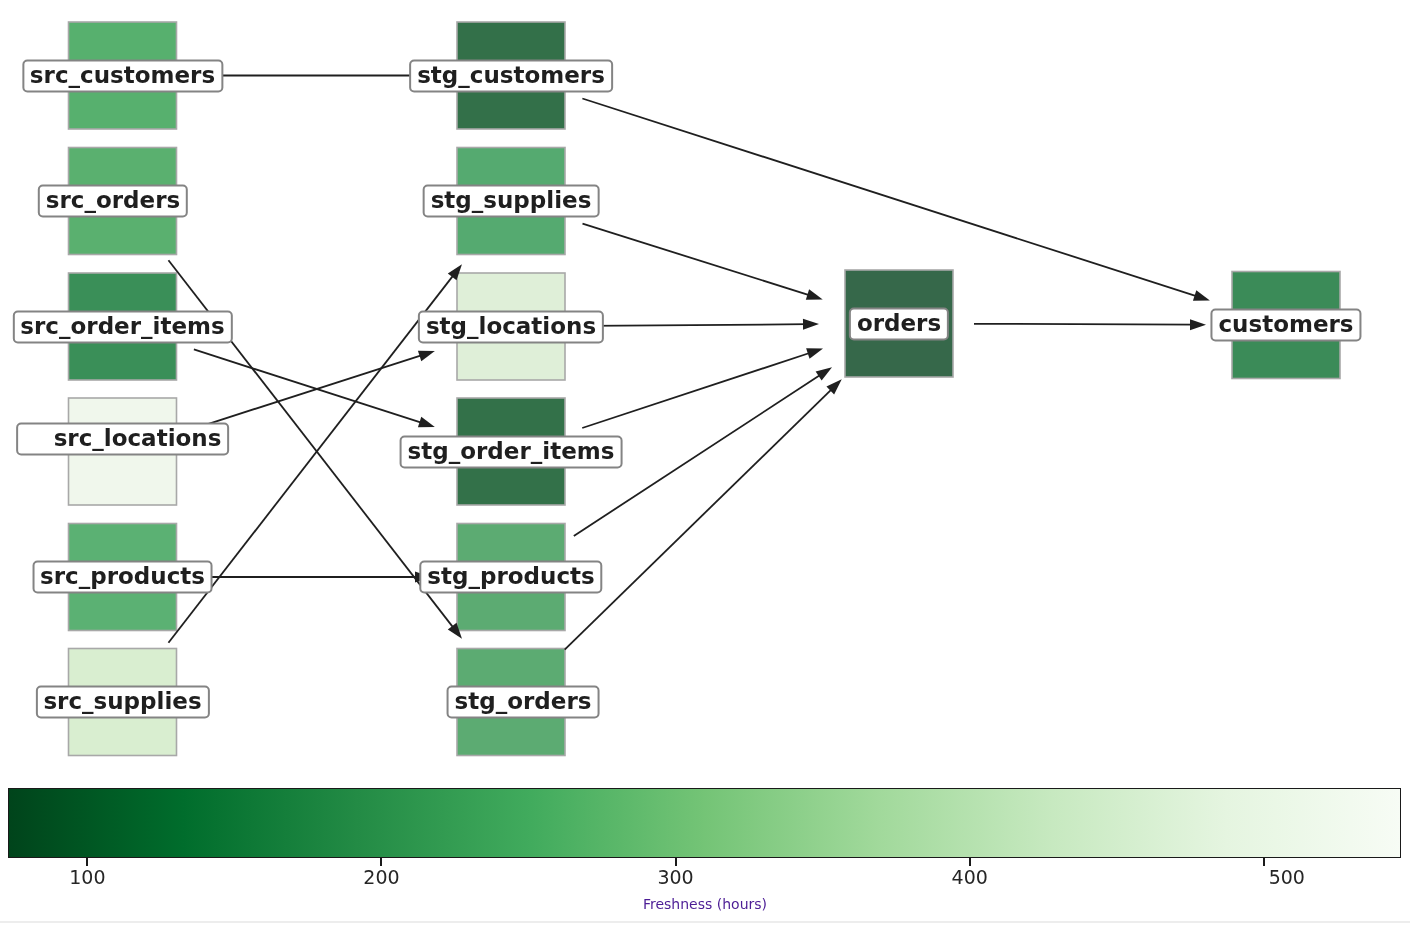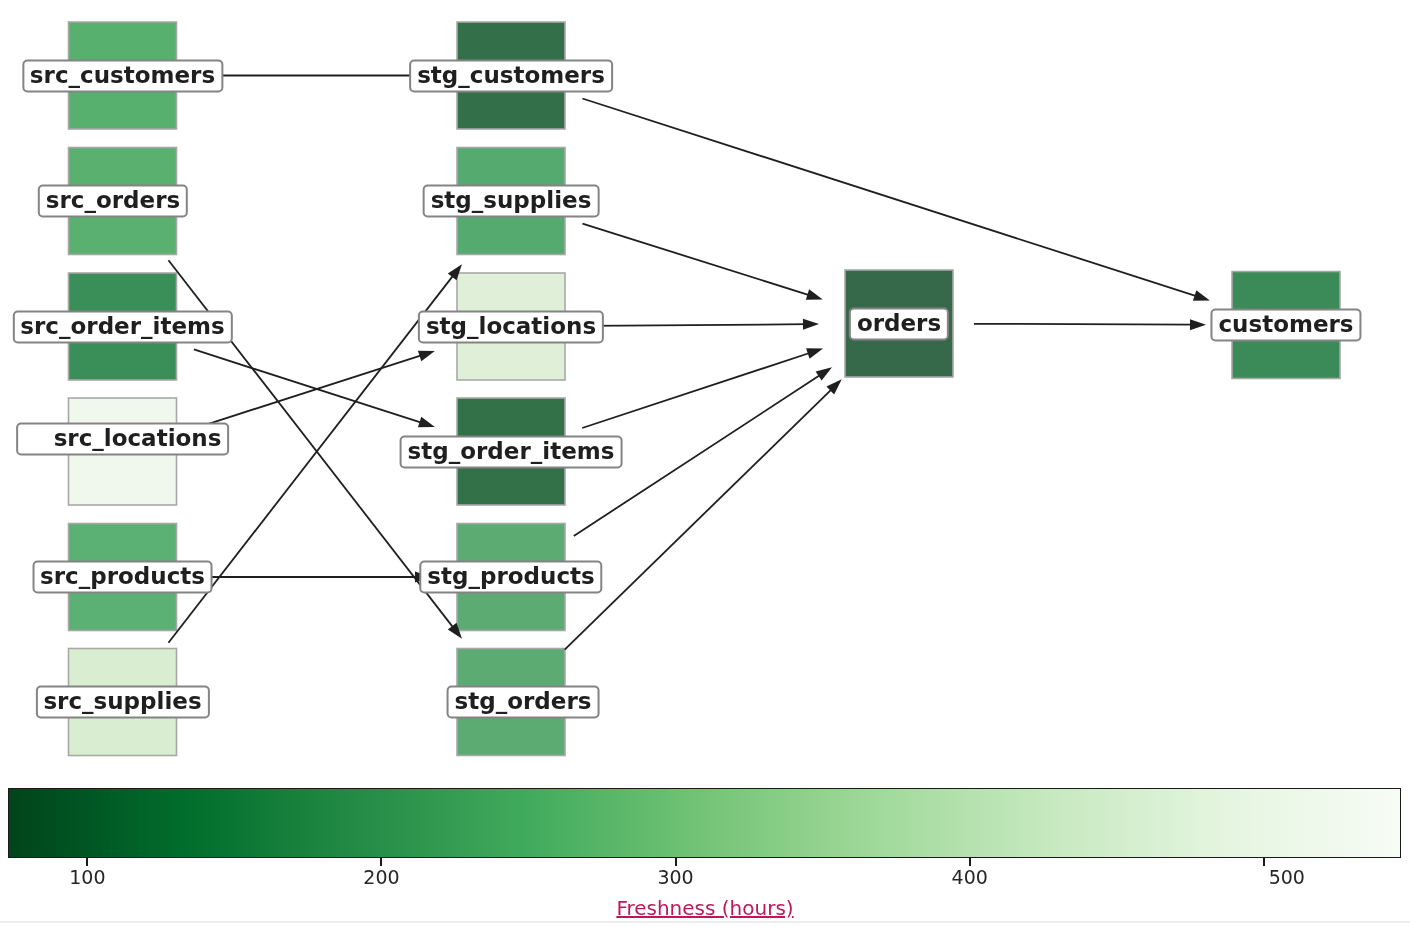--- a/index.html
+++ b/index.html
@@ -48,23 +48,22 @@
     font-size: 19px;
     color: #262626;
     white-space: nowrap;
   }
   .cbar-axis-label {
     position: absolute;
     left: 8px;
     top: 896px;
     width: 1394px;
     text-align: center;
-    font-size: 20px;
-    color: #be185d;
-    text-decoration: underline;
+    font-size: 14px;
+    color: #4c1d95;
   }
   .bottom-hairline {
     position: absolute;
     left: 0;
     top: 921px;
     width: 1410px;
     height: 2px;
     background: #ededed;
   }
 </style>

